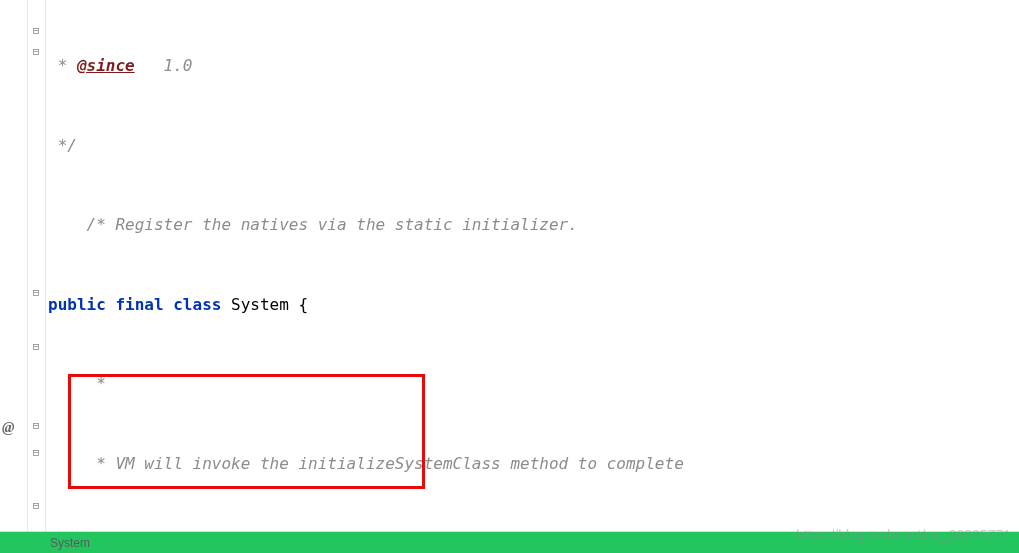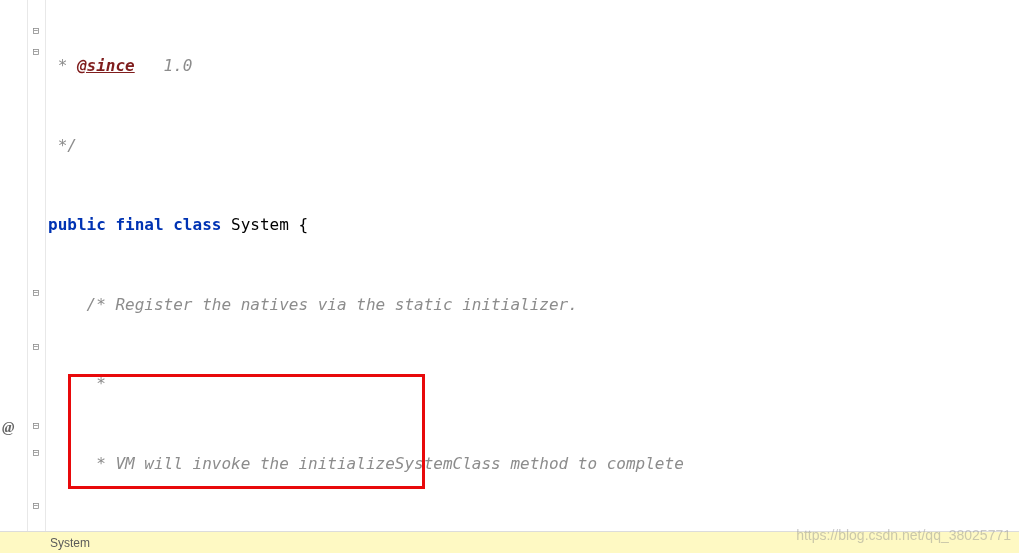--- a/index.html
+++ b/index.html
@@ -70,21 +70,21 @@
       border: 3.5px solid #e8090b;
       pointer-events: none;
     }
     .breadcrumb {
       position: absolute;
       bottom: 0;
       left: 0;
       right: 0;
       height: 22px;
       border-top: 1px solid #dcdcdc;
-      background: #fef9c3;
+      background: #22c55e;
       font-family: Arial, sans-serif;
       font-size: 12px;
       color: #5a5a5a;
       padding-left: 50px;
       line-height: 22px;
     }
     .watermark {
       position: absolute;
       right: 8px;
       bottom: 10px;
@@ -112,22 +112,22 @@
     <div class="fold-marker" style="top:340px;">⊟</div>
     <div class="override-marker" style="top:419px;">@</div>
     <div class="fold-marker" style="top:419px;">⊟</div>
     <div class="fold-marker" style="top:446px;">⊟</div>
     <div class="fold-marker" style="top:499px;">⊟</div>
   </div>
 
   <div class="code-area">
     <div class="code-line"><span class="comment"><span> * </span><span class="doctag">@since</span><span>   1.0</span></span></div>
     <div class="code-line"><span class="comment"> */</span></div>
+    <div class="code-line"><span class="comment">    /* Register the natives via the static initializer.</span></div>
     <div class="code-line"><span class="kw">public final class</span><span class="plain"> System {</span></div>
-    <div class="code-line"><span class="comment">    /* Register the natives via the static initializer.</span></div>
     <div class="code-line"><span class="comment">     *</span></div>
     <div class="code-line"><span class="comment">     * VM will invoke the initializeSystemClass method to complete</span></div>
     <div class="code-line"><span class="comment">     * the initialization for this class separated from clinit.</span></div>
     
     
     
     
     
     
     

